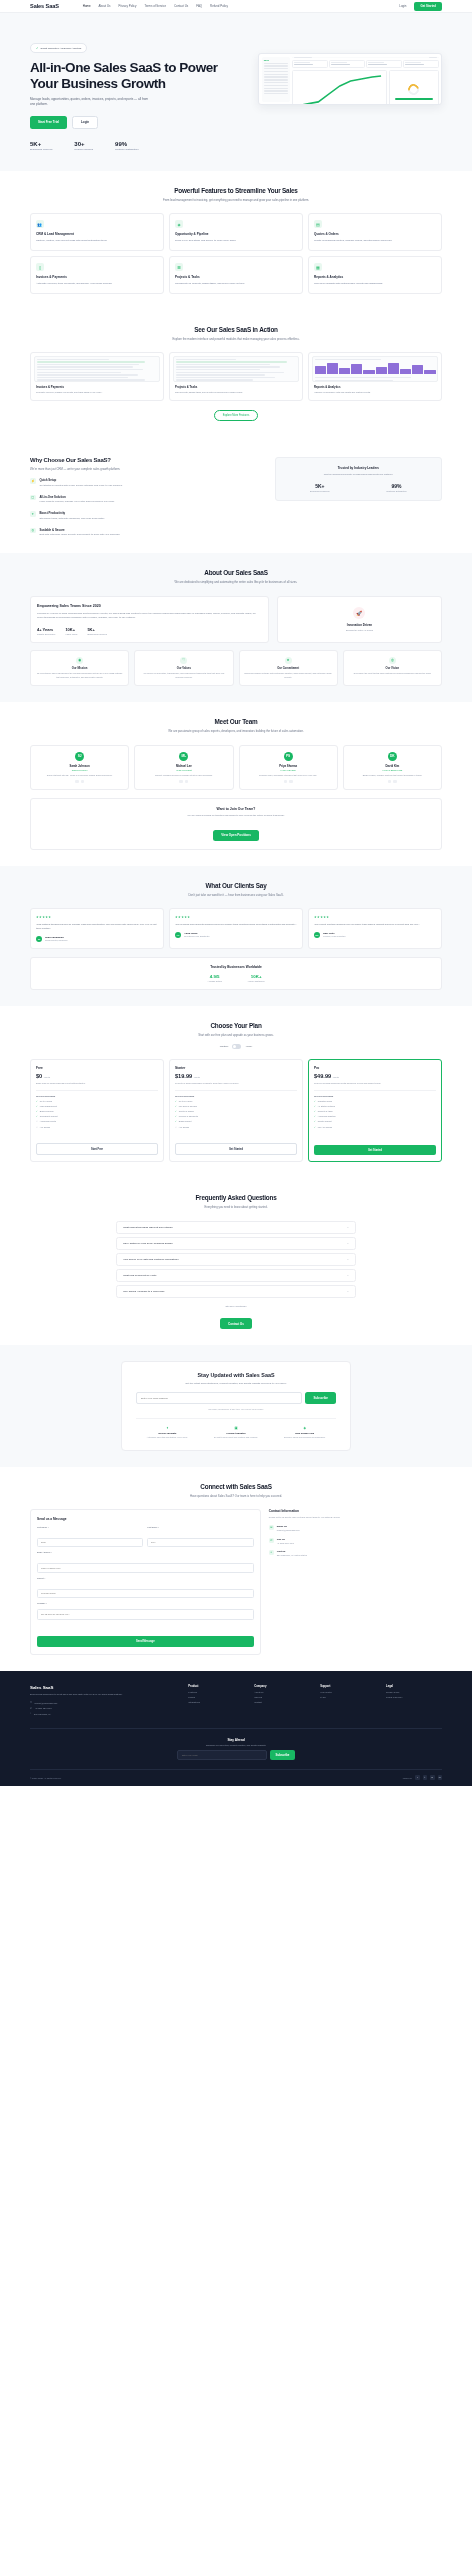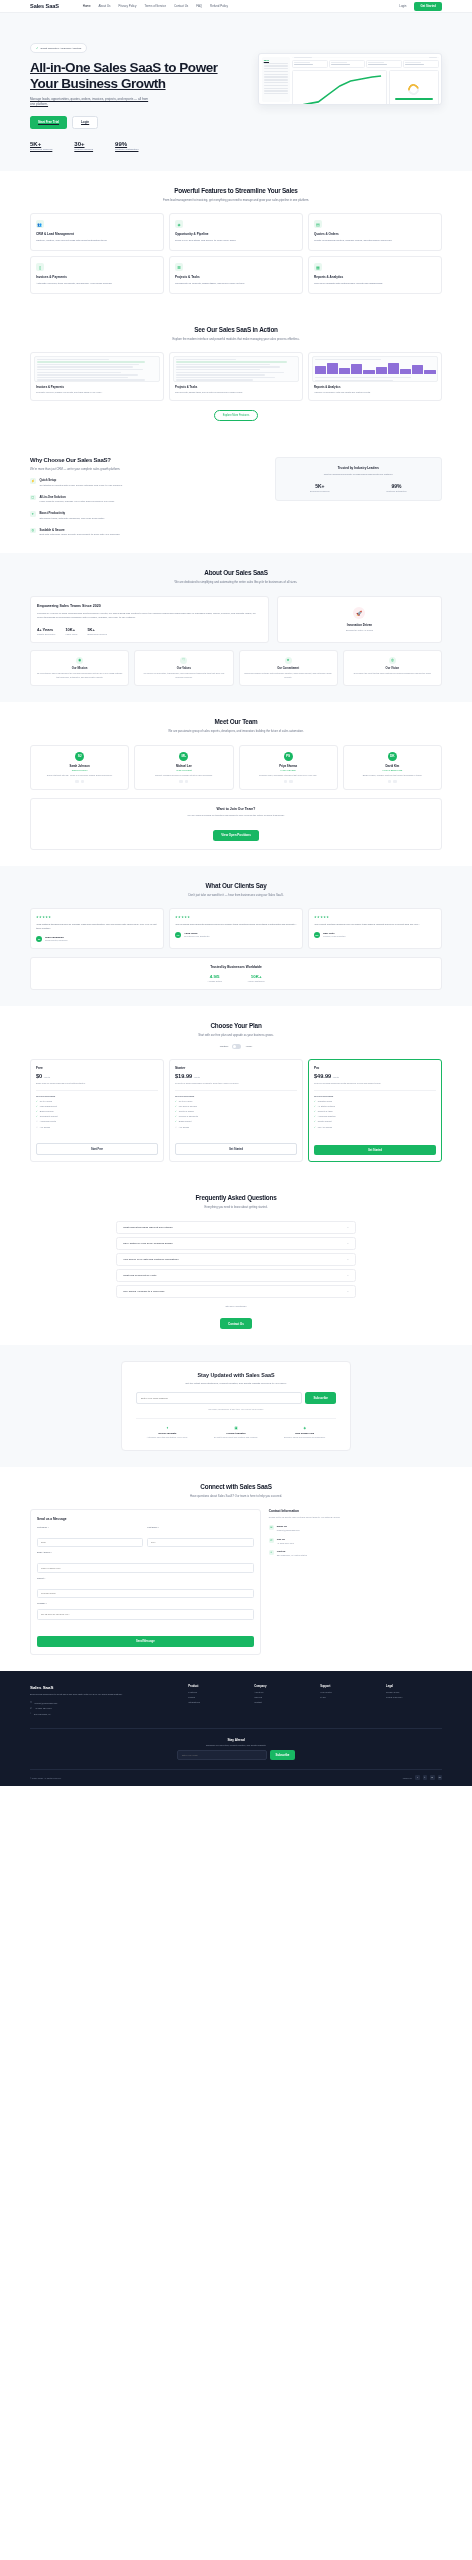--- a/index.html
+++ b/index.html
@@ -27,21 +27,21 @@
   .nav a { font-size: 2.9px; color: #5b6476; text-decoration: none; white-space: nowrap;}
   .nav a.active { color:#111827; }
   .header-right { margin-left: auto; display: flex; align-items: center; gap: 8px; }
   .login-link { font-size: 2.9px; color: #5b6476; }
   .btn-green {
     background: #18b763; color: #fff; border: none; border-radius: 2px;
     font-size: 2.9px; padding: 2.5px 6px; font-weight: bold; cursor: pointer;
   }
 
   
-  .hero { background: #f7f9fb; padding: 22px 30px 20px 30px; display: flex; gap: 14px; text-decoration: underline; }
+  .hero { background: #f7f9fb; padding: 22px 30px 20px 30px; display: flex; gap: 14px; }
   .hero-left { width: 52%; }
   .badge {
     display: inline-flex; align-items: center; gap: 2px;
     background: #fff; border: 1px solid #e4e8ee; border-radius: 10px;
     font-size: 2.5px; color: #3d4759; padding: 2px 5px; margin-bottom: 7px;
   }
   .badge .tick { color: #18b763; font-size: 3px; }
   h1.hero-title {
     font-size: 13.5px; line-height: 1.16; font-weight: bold;
     letter-spacing: -0.45px; color: #141a29;

